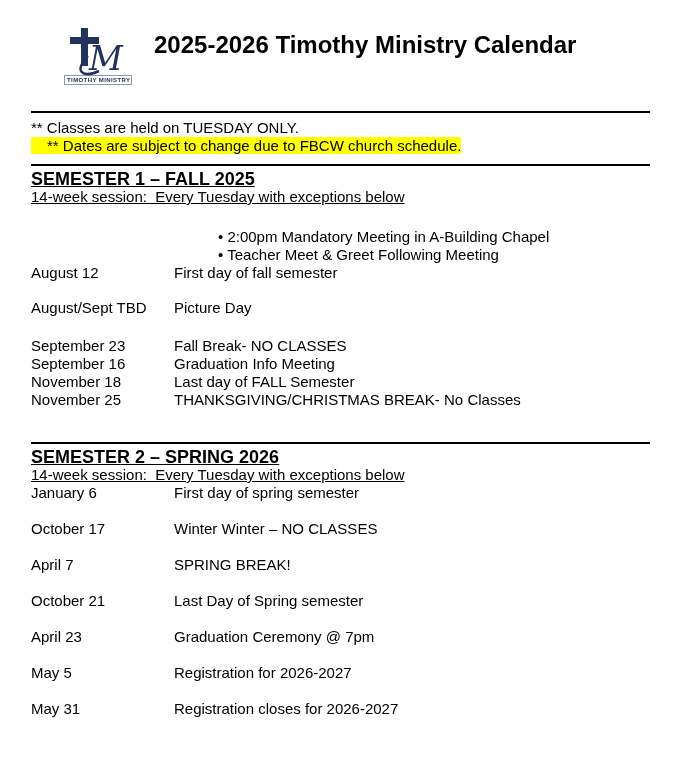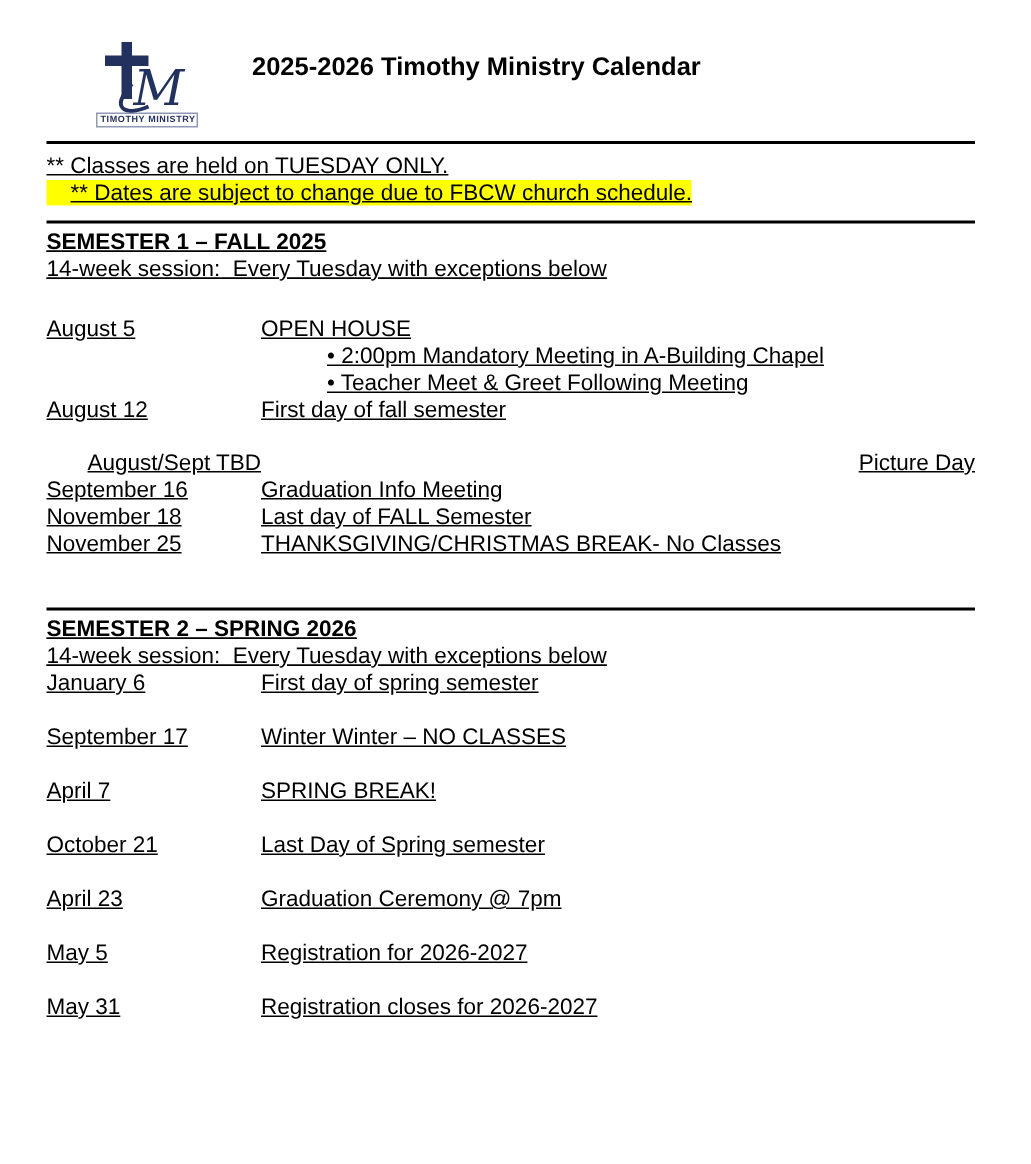--- a/index.html
+++ b/index.html
@@ -21,45 +21,45 @@
   }
   .logo svg { display: block; margin: 0 auto; }
   .logo-caption {
     font-size: 6px; font-weight: bold; letter-spacing: 0.4px;
     color: var(--navy, #22315e);
     border: 1px solid #8e99b5;
     padding: 1px 2px; white-space: nowrap;
     margin-top: -2px;
   }
   .title {
-    position: absolute; left: 168px; top: 33px; margin: 0;
-    font-size: 17px; font-weight: bold; line-height: 24px;
+    position: absolute; left: 154px; top: 33px; margin: 0;
+    font-size: 24px; font-weight: bold; line-height: 24px;
     white-space: nowrap;
   }
-  .content { position: absolute; top: 94px; left: 31px; width: 619px; text-decoration: underline; }
+  .content { position: absolute; top: 111px; left: 31px; width: 619px; }
   .rule { border-top: 2px solid #000; height: 0; }
   .rule-sem2 { margin-top: 33px; }
   .notes { padding: 6px 0 9px; }
   .note-line { margin: 0; line-height: 18px; }
   .highlight { background: var(--highlight, #ffff00); padding-left: 16px; }
   .sem-heading {
-    margin: 4px 0 0; font-size: 15px; font-weight: bold;
+    margin: 4px 0 0; font-size: 18px; font-weight: bold;
     text-decoration: underline; line-height: 18px;
   }
   .sem-subheading {
     margin: 0; text-decoration: underline; line-height: 18px;
     white-space: pre-wrap;
   }
   .events { margin-top: 0; }
   .events.fall { margin-top: 22px; }
   .event-row { display: flex; line-height: 18px; }
   .event-date { width: 143px; flex: none; }
   .event-desc { flex: 1; }
   .bullet-line { padding-left: 187px; line-height: 18px; }
-  .mt17 { margin-top: 17px; text-align: right; }
+  .mt17 { margin-top: 17px; }
   .mt18 { margin-top: 18px; }
   .mt20 { margin-top: 20px; }
 </style>
 </head>
 <body>
 
 <div class="page">
 
   <header class="header">
     <div class="logo">
@@ -83,37 +83,37 @@
       <p class="note-line"><span class="highlight">** Dates are subject to change due to FBCW church schedule.</span></p>
     </div>
 
     <div class="rule"></div>
 
     <section>
       <h2 class="sem-heading">SEMESTER 1 – FALL 2025</h2>
       <div class="sem-subheading">14-week session:  Every Tuesday with exceptions below</div>
 
       <div class="events fall">
-        <div class="event-row">
-          <span class="event-date">August 5</span>
-          <span class="event-desc">OPEN HOUSE</span>
-        </div>
         <div class="bullet-line">• 2:00pm Mandatory Meeting in A-Building Chapel</div>
         <div class="bullet-line">• Teacher Meet &amp; Greet Following Meeting</div>
 
         <div class="event-row">
           <span class="event-date">August 12</span>
           <span class="event-desc">First day of fall semester</span>
         </div>
 
         <div class="event-row mt17">
           <span class="event-date">August/Sept TBD</span>
           <span class="event-desc">Picture Day</span>
         </div>
 
+        <div class="event-row mt20">
+          <span class="event-date">September 23</span>
+          <span class="event-desc">Fall Break- NO CLASSES</span>
+        </div>
         <div class="event-row">
           <span class="event-date">September 16</span>
           <span class="event-desc">Graduation Info Meeting</span>
         </div>
         <div class="event-row">
           <span class="event-date">November 18</span>
           <span class="event-desc">Last day of FALL Semester</span>
         </div>
         <div class="event-row">
           <span class="event-date">November 25</span>
@@ -127,21 +127,21 @@
     <section>
       <h2 class="sem-heading">SEMESTER 2 – SPRING 2026</h2>
       <div class="sem-subheading">14-week session:  Every Tuesday with exceptions below</div>
 
       <div class="events spring">
         <div class="event-row">
           <span class="event-date">January 6</span>
           <span class="event-desc">First day of spring semester</span>
         </div>
         <div class="event-row mt18">
-          <span class="event-date">September 17</span>
+          <span class="event-date">October 17</span>
           <span class="event-desc">Winter Winter – NO CLASSES</span>
         </div>
         <div class="event-row mt18">
           <span class="event-date">April 7</span>
           <span class="event-desc">SPRING BREAK!</span>
         </div>
         <div class="event-row mt18">
           <span class="event-date">October 21</span>
           <span class="event-desc">Last Day of Spring semester</span>
         </div>

